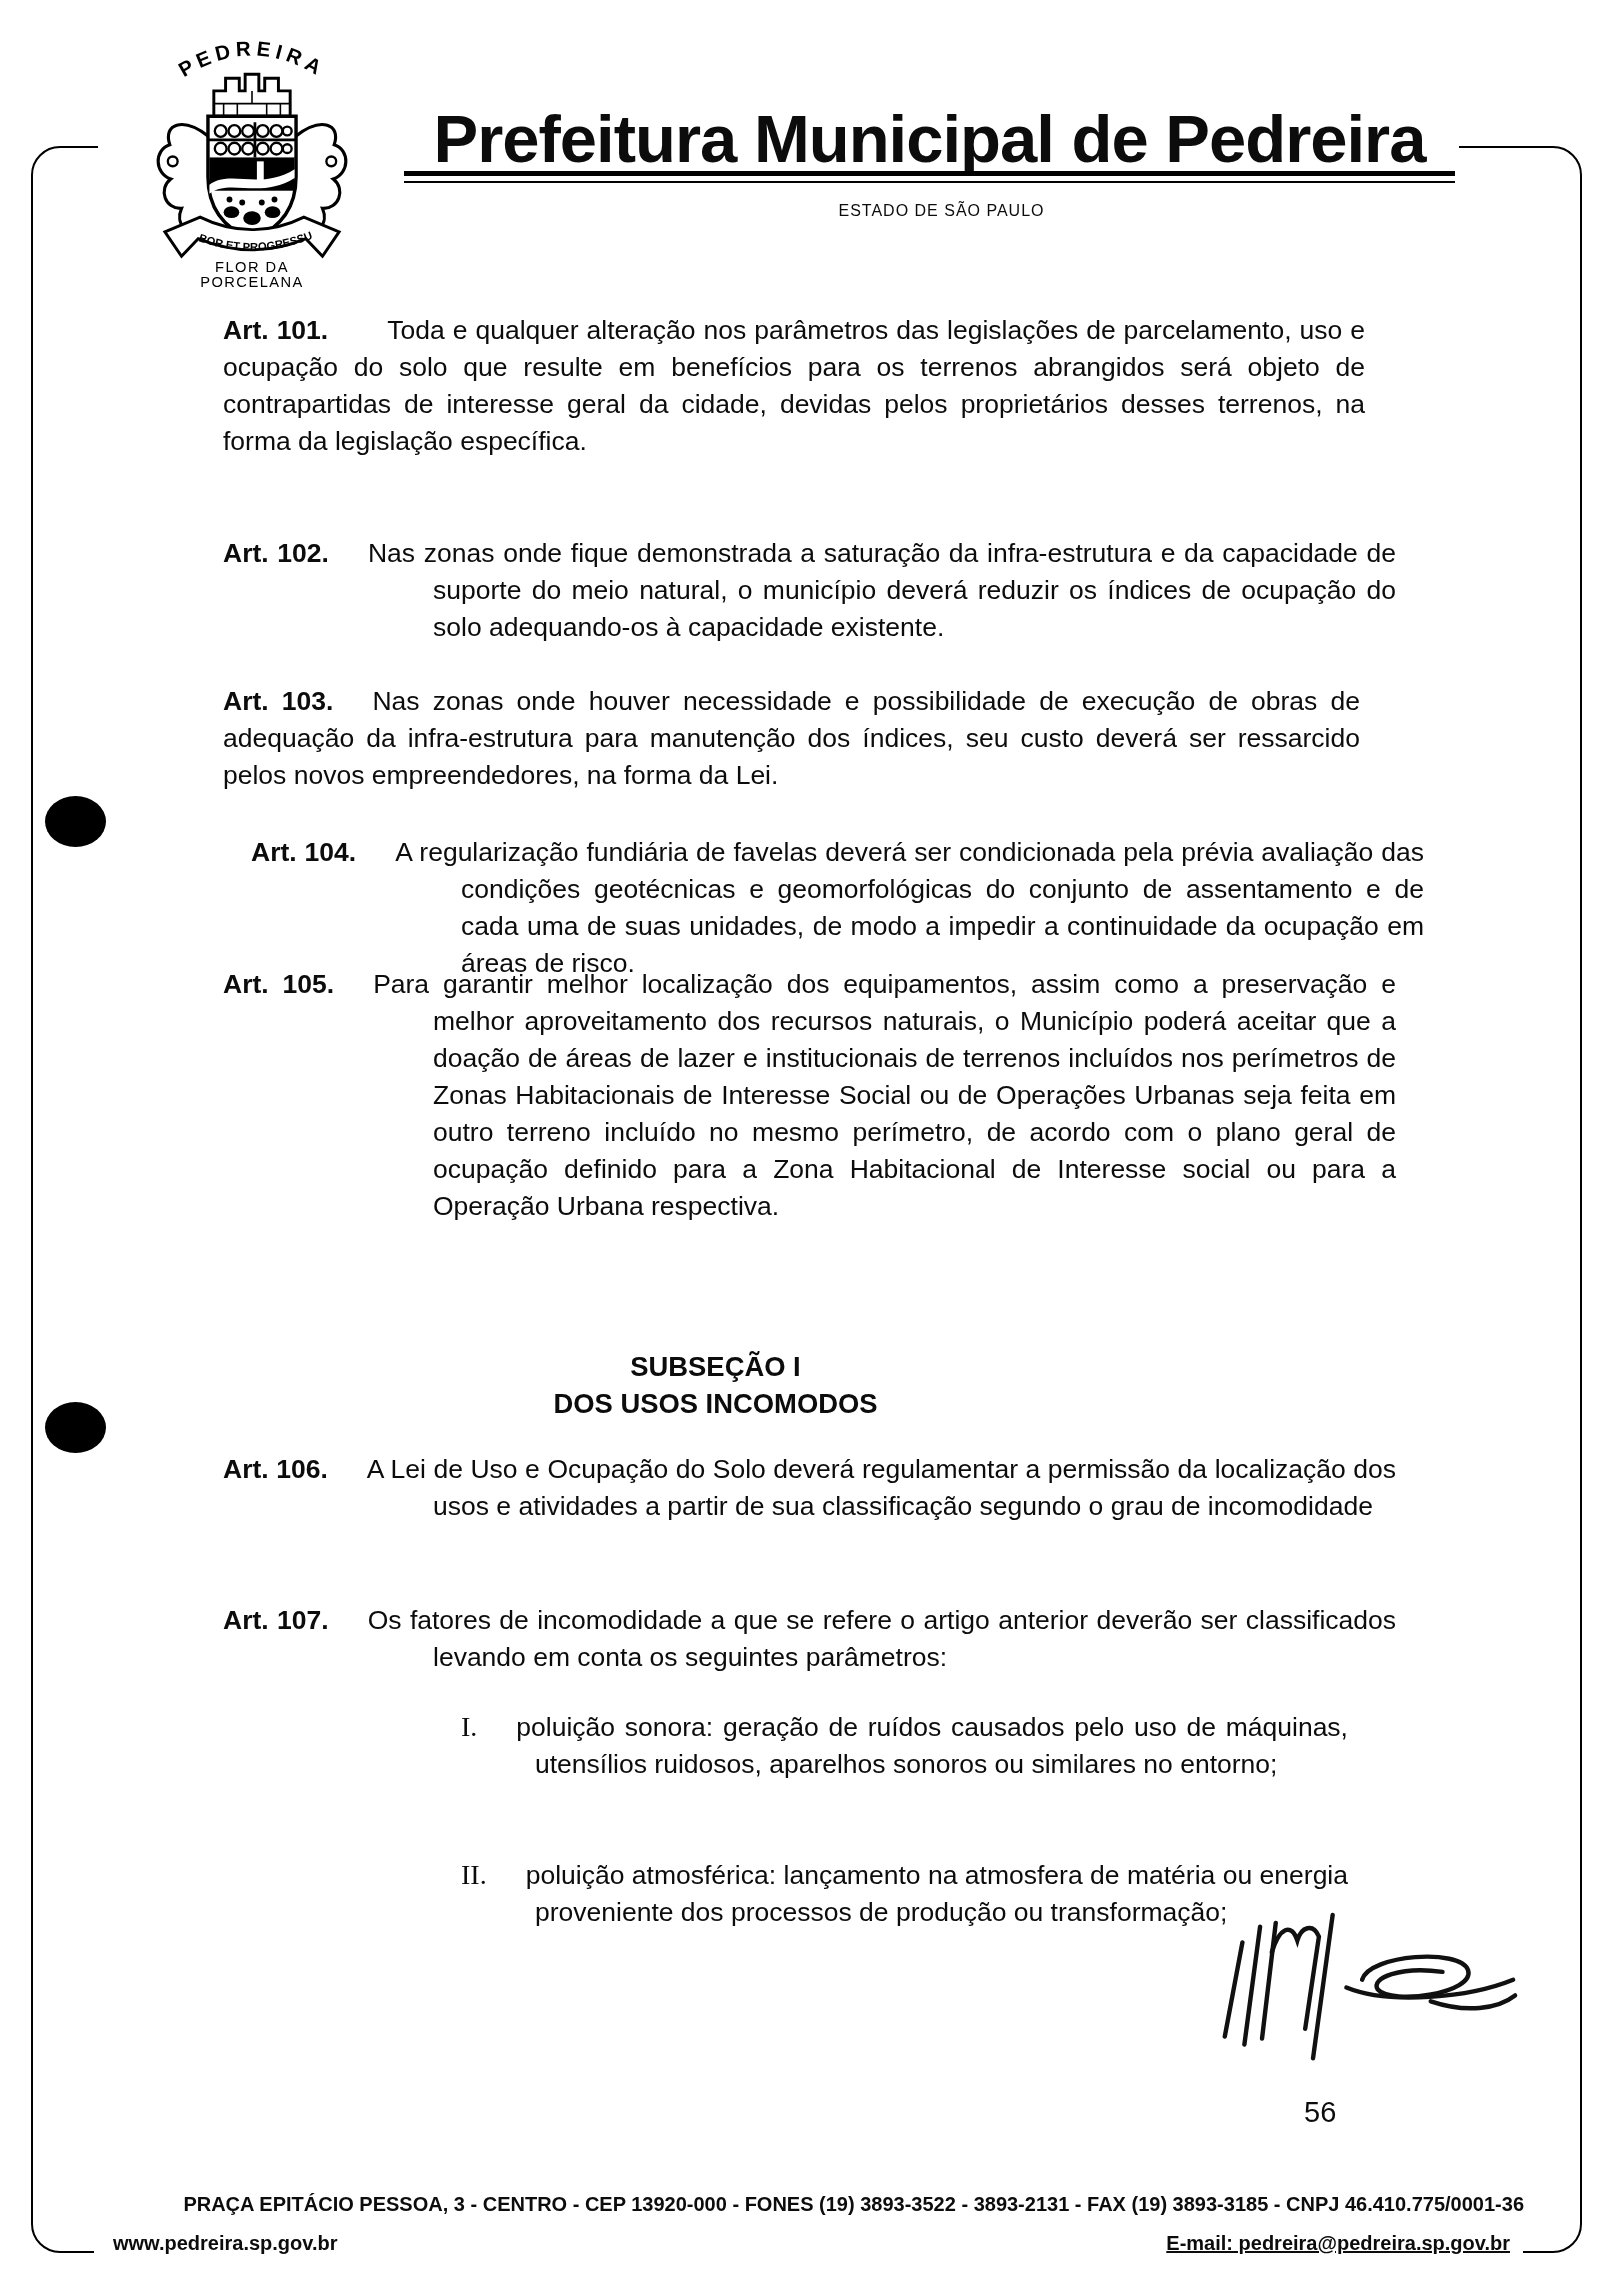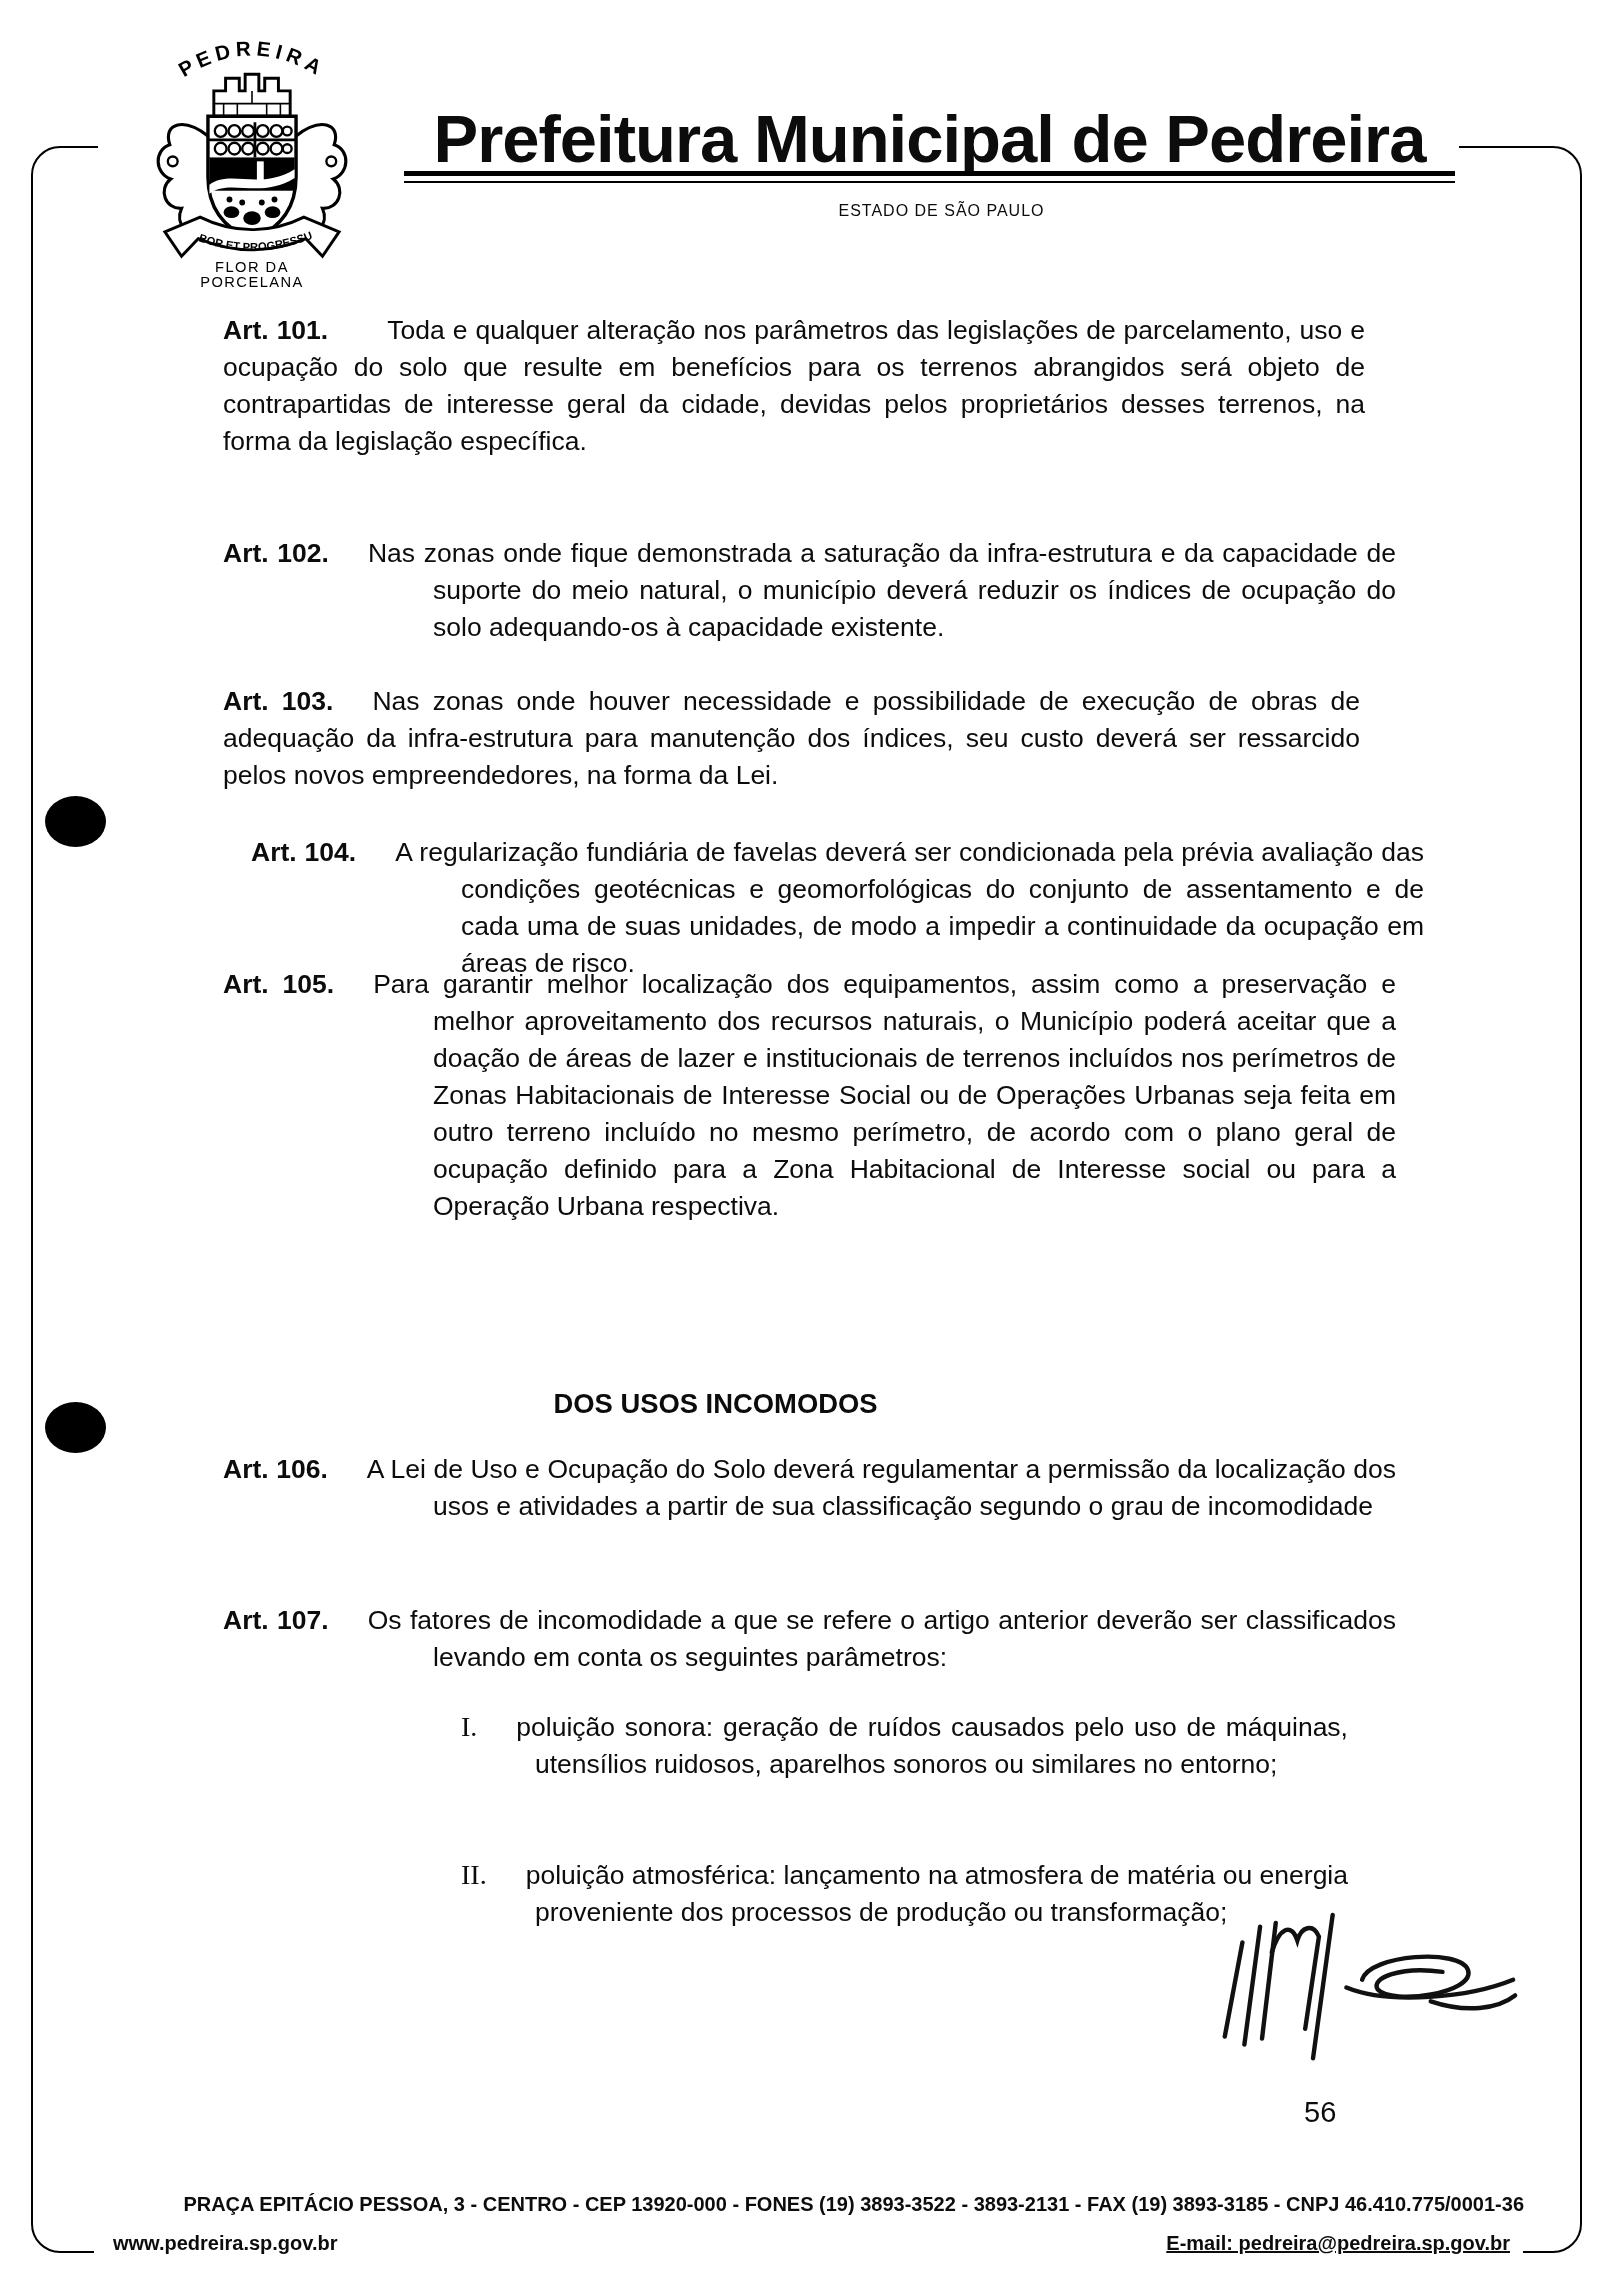--- a/index.html
+++ b/index.html
@@ -134,20 +134,21 @@
   </div>
 
   <div class="abs art hang" style="top:834px;margin-left:28px;">
     <span class="artlabel">Art. 104.</span><span class="gap40"></span><span>A regularização fundiária de favelas deverá ser condicionada pela prévia avaliação das condições geotécnicas e geomorfológicas do conjunto de assentamento e de cada uma de suas unidades, de modo a impedir a continuidade da ocupação em áreas de risco.</span>
   </div>
 
   <div class="abs art hang" style="top:966px;">
     <span class="artlabel">Art. 105.</span><span class="gap40"></span><span>Para garantir melhor localização dos equipamentos, assim como a preservação e melhor aproveitamento dos recursos naturais, o Município poderá aceitar que a doação de áreas de lazer e institucionais de terrenos incluídos nos perímetros de Zonas Habitacionais de Interesse Social ou de Operações Urbanas seja feita em outro terreno incluído no mesmo perímetro, de acordo com o plano geral de ocupação definido para a Zona Habitacional de Interesse social ou para a Operação Urbana respectiva.</span>
   </div>
 
+  <div class="abs subsec" style="top:1349px;">SUBSEÇÃO I</div>
   <div class="abs subsec" style="top:1386px;">DOS USOS INCOMODOS</div>
 
   <div class="abs art hang" style="top:1451px;">
     <span class="artlabel">Art. 106.</span><span class="gap40"></span><span>A Lei de Uso e Ocupação do Solo deverá regulamentar a permissão da localização dos usos e atividades a partir de sua classificação segundo o grau de incomodidade</span>
   </div>
 
   <div class="abs art hang" style="top:1602px;">
     <span class="artlabel">Art. 107.</span><span class="gap40"></span><span>Os fatores de incomodidade a que se refere o artigo anterior deverão ser classificados levando em conta os seguintes parâmetros:</span>
   </div>
 

